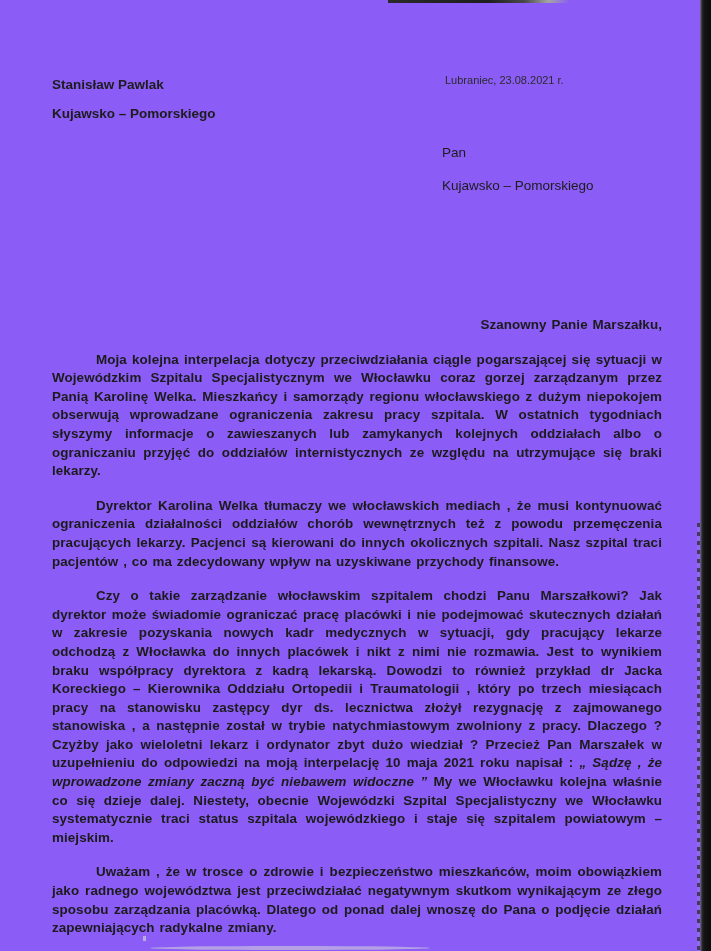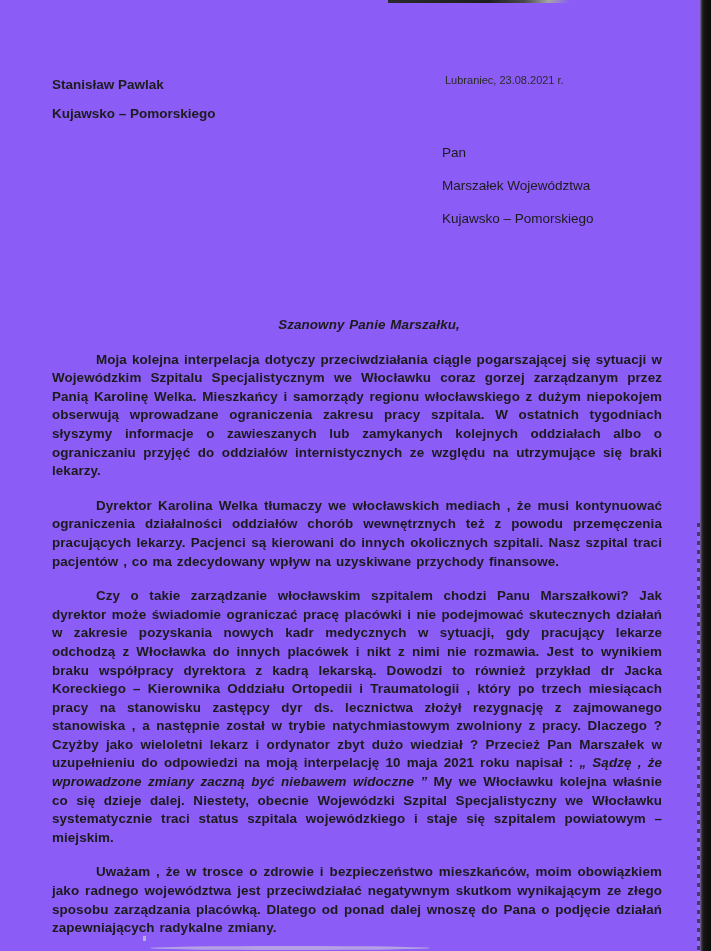--- a/index.html
+++ b/index.html
@@ -54,21 +54,21 @@
   }
 
   
   .letter-body {
     position: absolute; left: 52px; top: 316px; width: 610px;
     font-size: 13.4px; font-weight: 700; line-height: 18.6px;
     text-align: justify; letter-spacing: 0.1px; word-spacing: 1px;
     color: #1b1b1b;
   }
   .salutation {
-    font-style: italic; margin: 0 0 13px 24px; text-align: center;
+    margin: 0 0 13px 24px; text-align: right;
   }
   .letter-body p.para { margin: 16px 0 9px 0; text-indent: 44px; }
   .letter-body p.para:last-child { margin-bottom: 0; }
   .quote-inline { font-style: italic; }
 </style>
 </head>
 <body>
 
 <div class="page">
 
@@ -79,21 +79,20 @@
 
   <div class="sender-block">
     <div>Stanisław Pawlak</div>
     <div>Kujawsko – Pomorskiego</div>
   </div>
 
   <div class="dateline">Lubraniec, 23.08.2021 r.</div>
 
   <div class="recipient-block">
     <div>Pan</div>
-    <div>Marszałek Województwa</div>
     <div>Kujawsko – Pomorskiego</div>
   </div>
 
   <div class="letter-body">
     <p class="salutation">Szanowny Panie Marszałku,</p>
 
     <p class="para">Moja kolejna interpelacja dotyczy przeciwdziałania ciągle pogarszającej się sytuacji w Wojewódzkim Szpitalu Specjalistycznym we Włocławku coraz gorzej zarządzanym przez Panią Karolinę Welka. Mieszkańcy i samorządy regionu włocławskiego z dużym niepokojem obserwują wprowadzane ograniczenia zakresu pracy szpitala. W ostatnich tygodniach słyszymy informacje o zawieszanych lub zamykanych kolejnych oddziałach albo o ograniczaniu przyjęć do oddziałów internistycznych ze względu na utrzymujące się braki lekarzy.</p>
 
     <p class="para">Dyrektor Karolina Welka tłumaczy we włocławskich mediach , że musi kontynuować ograniczenia działalności oddziałów chorób wewnętrznych też z powodu przemęczenia pracujących lekarzy. Pacjenci są kierowani do innych okolicznych szpitali. Nasz szpital traci pacjentów , co ma zdecydowany wpływ na uzyskiwane przychody finansowe.</p>
 

